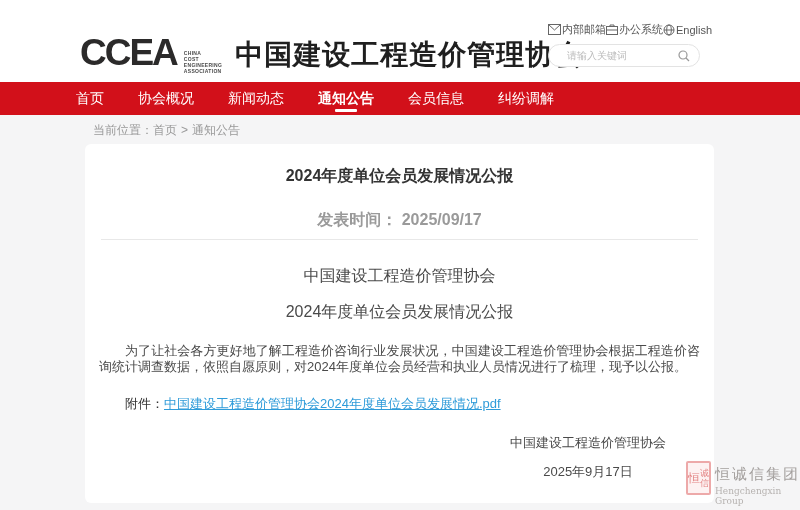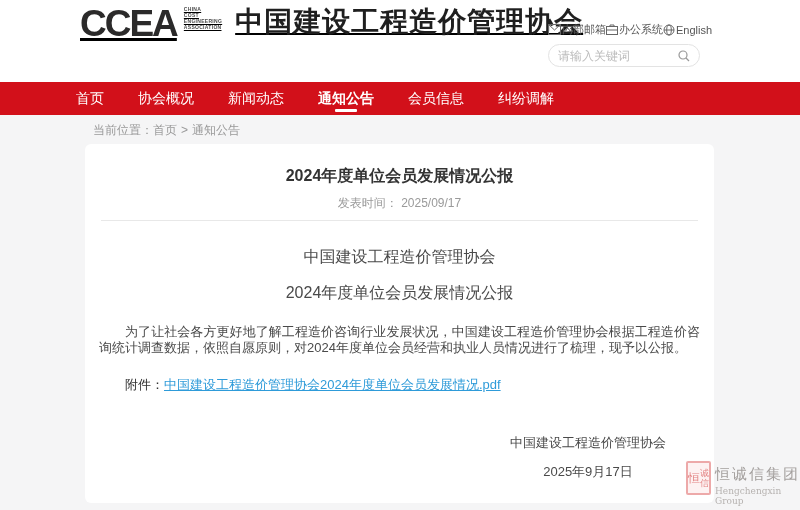--- a/index.html
+++ b/index.html
@@ -6,50 +6,50 @@
   html,body { width:800px; height:510px; }
   body {
     font-family:"Liberation Sans","DejaVu Sans",sans-serif;
     background:#f5f5f6;
     overflow:hidden;
     position:relative;
   }
 
   
   .site-header { height:82px; background:#ffffff; position:relative; }
-  .logo-wrap { position:absolute; left:80px; top:3px; display:flex; align-items:flex-start; cursor:pointer;text-decoration:underline; }
+  .logo-wrap { position:absolute; left:80px; top:32px; display:flex; align-items:flex-end; cursor:pointer; }
   .logo-acronym { font-size:37px; font-weight:bold; color:#2b2a2a; letter-spacing:-2px; position:relative; line-height:42px; }
   .logo-sub { margin-left:7px; margin-top:3px; }
   .logo-sub div { font-size:5px; line-height:6px; color:#4a4a4a; letter-spacing:0.3px; font-weight:bold; }
   .org-title { margin-left:13px; font-size:28px; font-weight:bold; color:#1f1f1f; letter-spacing:1px; white-space:nowrap; }
 
   .header-right { position:absolute; right:100px; top:22px; width:152px; }
   .quick-links { display:flex; justify-content:space-between; align-items:center; }
   .quick-link { display:flex; align-items:center; gap:1px; font-size:11px; color:#555; cursor:pointer; white-space:nowrap; }
   .quick-link svg { display:block; }
   .search-box { margin-top:7px; height:23px; border:1px solid #e3e3e3; border-radius:12px; background:#fff; display:flex; align-items:center; padding:0 9px; }
-  .search-box input { border:none; outline:none; flex:1; font-size:12px; color:#333; background:transparent; min-width:0; font-family:inherit; }
+  .search-box input { border:none; outline:none; flex:1; font-size:10px; color:#333; background:transparent; min-width:0; font-family:inherit;margin-left:9px; }
   .search-box input::placeholder { color:#bcbcbc; }
   .search-btn { background:none; border:none; cursor:pointer; display:flex; align-items:center; padding:0; }
 
   
   .main-nav { height:33px; background:#d2101a; display:flex; align-items:center; gap:34px; padding-left:76px; }
   .nav-item { color:#ffffff; font-size:14px; line-height:33px; height:33px; position:relative; cursor:pointer; white-space:nowrap; }
   .nav-item.active { font-weight:bold; }
   .nav-item.active::after { content:""; position:absolute; left:50%; transform:translateX(-50%); bottom:3px; width:22px; height:3px; background:#fff; border-radius:1px; }
 
   
   .breadcrumb { padding:7px 0 0 93px; font-size:12px; color:#999; }
   .breadcrumb .crumb-link { cursor:pointer; }
   .breadcrumb .sep { margin:0 4px; }
 
   
   .content-card { position:absolute; left:85px; top:144px; width:629px; height:359px; background:#ffffff; border-radius:6px; }
   .article-title { text-align:center; font-size:16px; font-weight:bold; color:#333; padding-top:22px; }
-  .article-meta { text-align:center; font-size:12px; color:#9a9a9a; margin-top:8px; font-weight:normal; }
+  .article-meta { text-align:center; font-size:16px; color:#9a9a9a; margin-top:23px; font-weight:bold; }
   .divider { margin:8px 16px 0 16px; border-bottom:1px solid #e8e8e8; }
   .body-heading { text-align:center; font-size:16px; color:#4a4a4a; }
   .bh1 { margin-top:26px; }
   .bh2 { margin-top:15px; }
   .article-paragraph { margin:20px 14px 0 14px; font-size:13px; color:#4a4a4a; line-height:16px; text-indent:2em; text-align:justify; }
   .attachment { margin:20px 14px 0 14px; font-size:13px; color:#333; text-indent:2em; }
   .attachment a { color:#2e9bd9; text-decoration:underline; cursor:pointer; }
   .signature { position:absolute; right:48px; top:290px; text-align:center; font-size:13px; color:#4a4a4a; }
   .signature .sig-date { margin-top:11px; }
 

